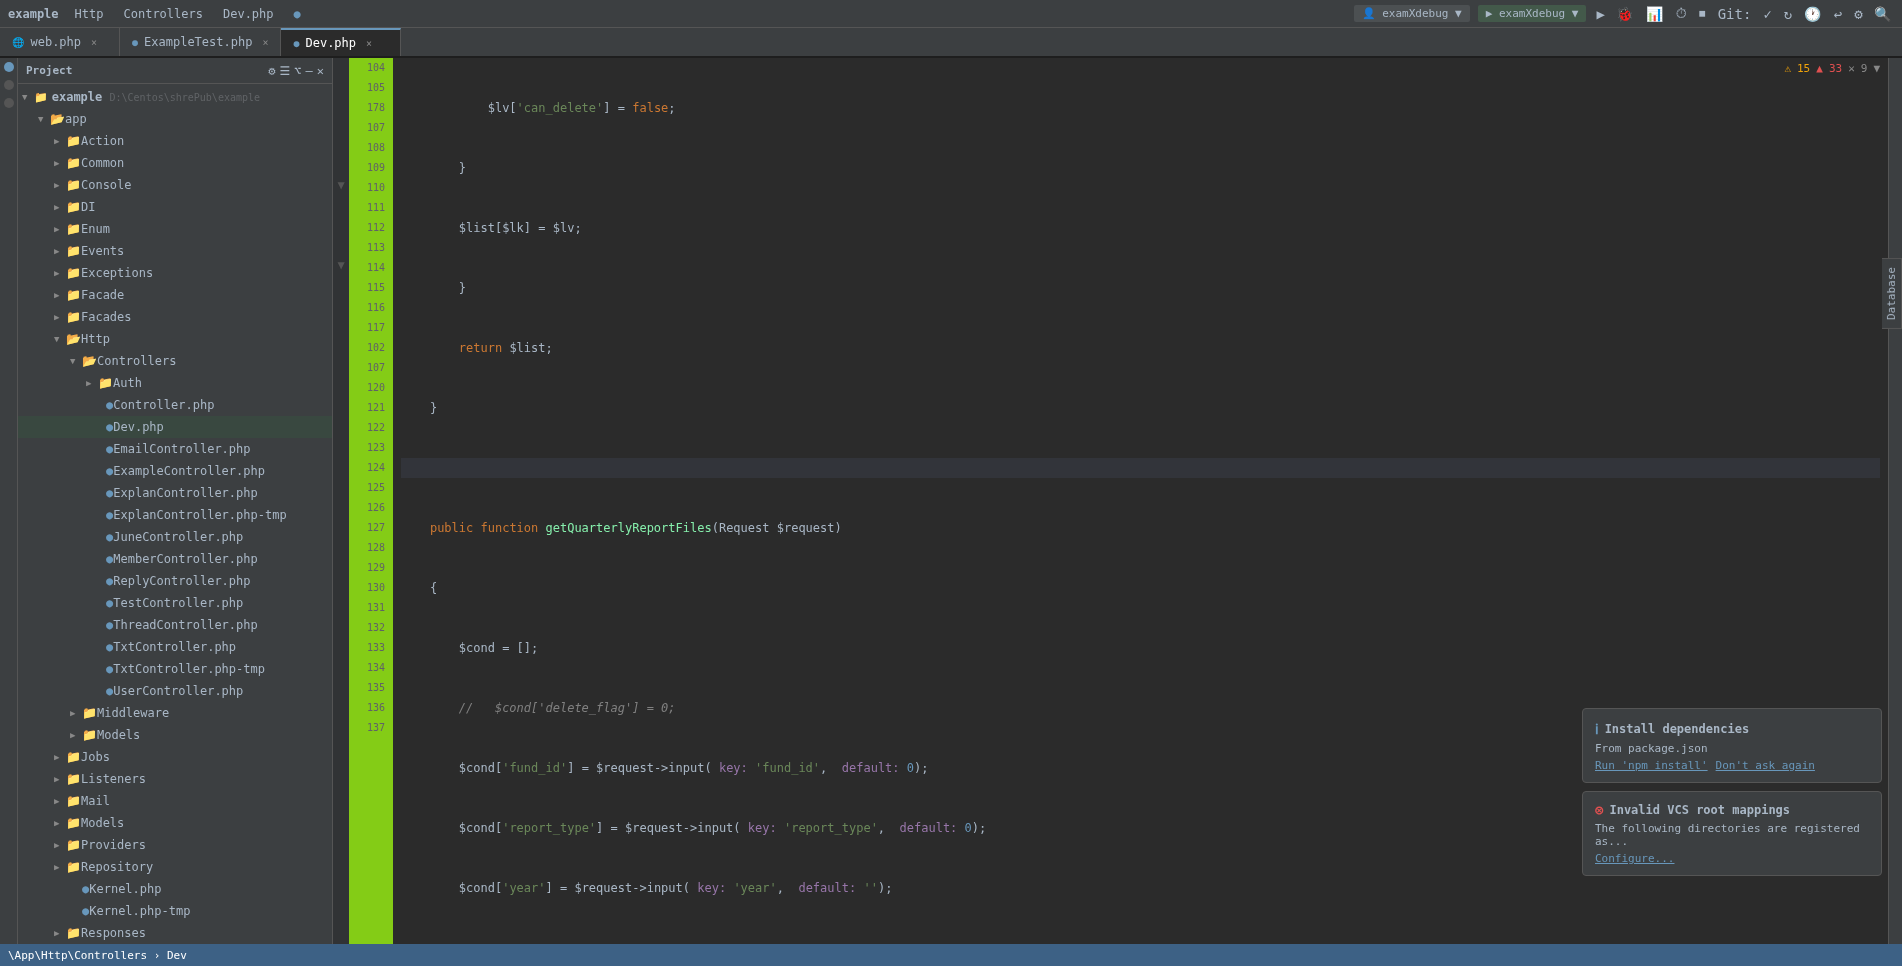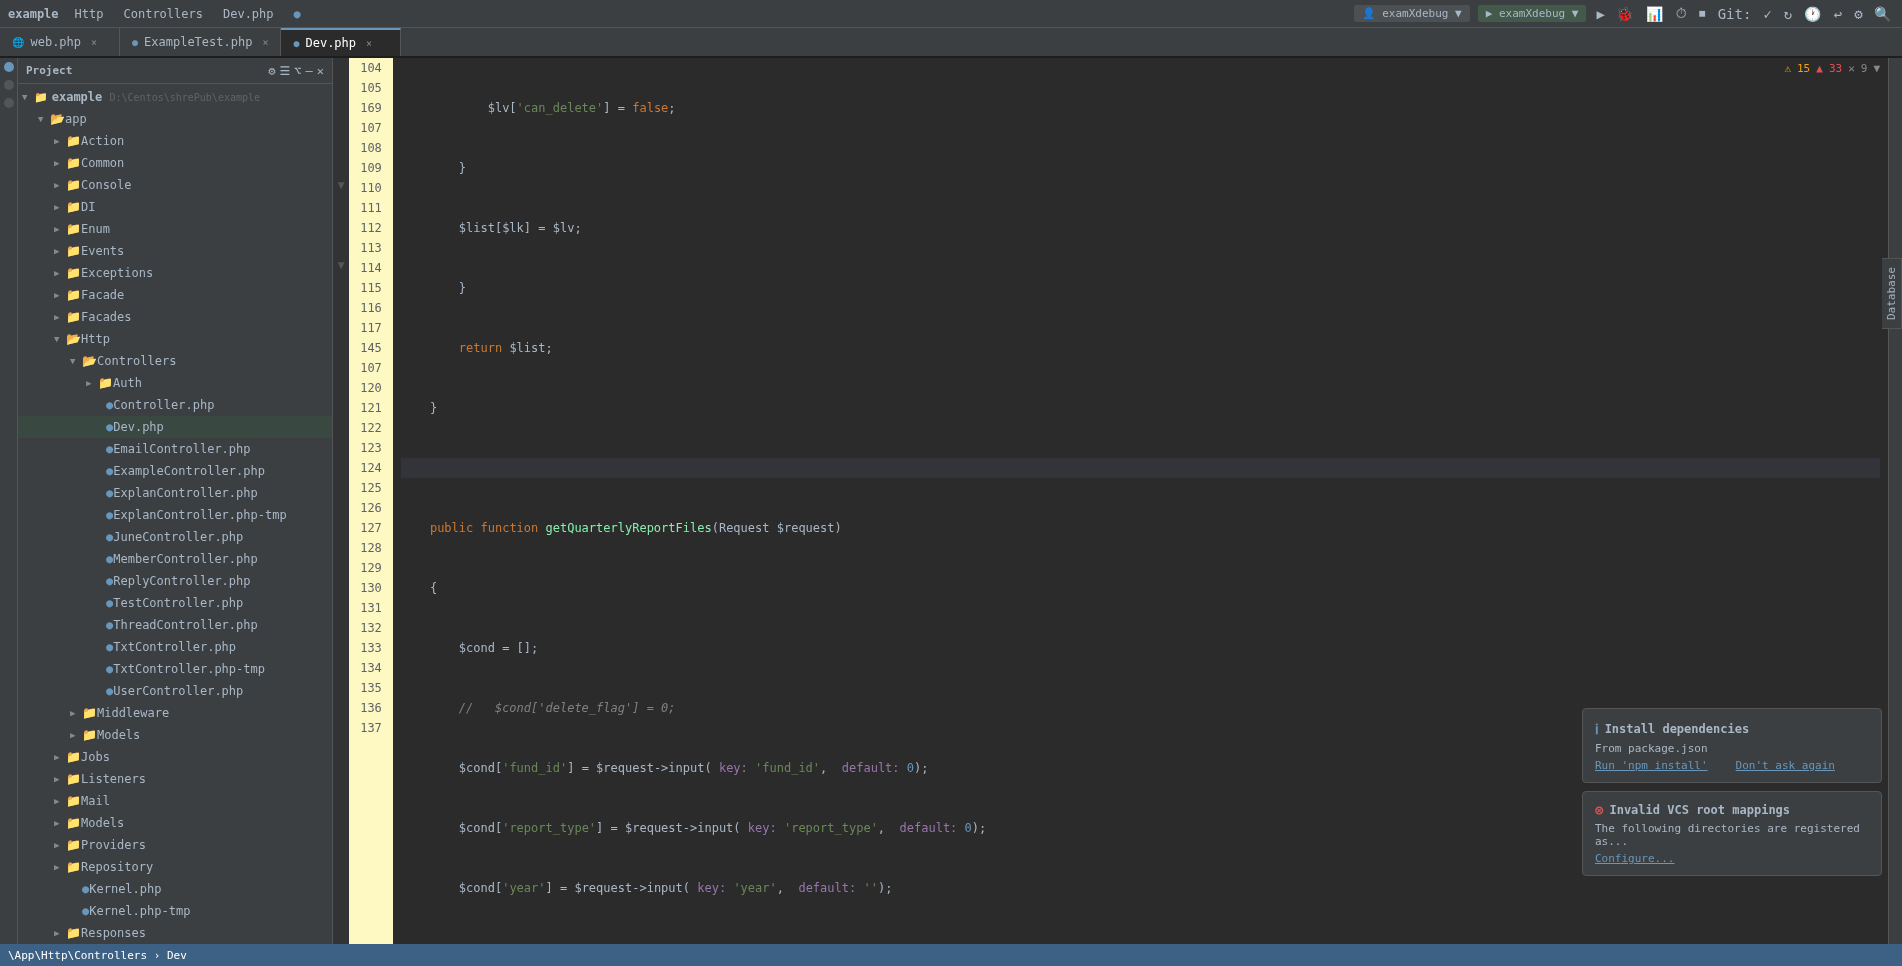--- a/index.html
+++ b/index.html
@@ -45,21 +45,21 @@
     .tree-item .folder-c { color: #e8bf6a; }
 
     
     .editor-area { flex: 1; display: flex; flex-direction: column; overflow: hidden; background: #2b2b2b; }
 
     .code-editor { flex: 1; overflow: auto; display: flex; position: relative; }
     .code-editor::-webkit-scrollbar { width: 8px; height: 8px; }
     .code-editor::-webkit-scrollbar-track { background: #3c3f41; }
     .code-editor::-webkit-scrollbar-thumb { background: #555; }
 
-    .line-numbers { background: #fef9c3; color: #606366; text-align: center; padding: 0 8px; font-size: 12px; line-height: 20px; user-select: none; min-width: 44px; flex-shrink: 0; }
+    .line-numbers { background: #84cc16; color: #606366; text-align: right; padding: 0 8px; font-size: 10px; line-height: 20px; user-select: none; min-width: 44px; flex-shrink: 0; }
     .line-number { height: 20px; }
 
     .code-content { flex: 1; padding: 0 8px; line-height: 20px; font-size: 12px; white-space: pre; overflow-x: auto; }
     .code-line { height: 20px; display: flex; align-items: flex-end; }
     .code-line.highlighted { background: #32343a; }
 
     
     .kw { color: #cc7832; }
     .fn { color: #86efac; }
     .str { color: #6a8759; }
@@ -76,21 +76,21 @@
     .breadcrumb { background: #3c3f41; height: 22px; display: flex; align-items: center; padding: 0 8px; font-size: 11px; color: #a9b7c6; border-top: 1px solid #555; flex-shrink: 0; gap: 4px; }
     .breadcrumb-sep { color: #888; }
 
     
     .notification-panel { position: absolute; bottom: 60px; right: 20px; width: 300px; z-index: 100; }
     .notif-card { background: #3c3f41; border: 1px solid #555; border-radius: 4px; padding: 10px 12px; margin-bottom: 8px; }
     .notif-title { font-size: 12px; font-weight: bold; color: #a9b7c6; display: flex; align-items: center; gap: 6px; margin-bottom: 4px; }
     .notif-icon-info { color: #6897bb; font-size: 14px; }
     .notif-icon-err { color: #e05050; font-size: 14px; }
     .notif-text { font-size: 11px; color: #a9b7c6; margin-bottom: 4px; }
-    .notif-links { display: flex; gap: 28px; text-align: center; }
+    .notif-links { display: flex; gap: 8px; text-align: center; }
     .notif-link { color: #6897bb; font-size: 11px; cursor: pointer; text-decoration: underline; }
 
     
     .db-tab { position: absolute; right: 0; top: 200px; writing-mode: vertical-rl; transform: rotate(180deg); background: #3c3f41; color: #a9b7c6; font-size: 11px; padding: 8px 3px; cursor: pointer; border-left: 1px solid #555; border-top: 1px solid #555; border-bottom: 1px solid #555; }
 
     
     .left-strip { width: 18px; background: #3c3f41; border-right: 1px solid #555; display: flex; flex-direction: column; align-items: center; padding: 4px 0; gap: 8px; flex-shrink: 0; }
     .left-strip-dot { width: 10px; height: 10px; border-radius: 50%; background: #555; cursor: pointer; }
     .left-strip-dot.active { background: #6897bb; }
 
@@ -481,33 +481,33 @@
         <div style="height:20px;"></div>
           <div style="height:20px;"></div>
         <div style="height:20px;"></div>
           <div style="height:20px;"></div>
         <div style="height:20px;"></div>
       </div>
 
       <div class="line-numbers">
         <div class="line-number">104</div>
         <div class="line-number">105</div>
-        <div class="line-number">169</div>
+        <div class="line-number">178</div>
         <div class="line-number">107</div>
         <div class="line-number">108</div>
         <div class="line-number">109</div>
         <div class="line-number">110</div>
         <div class="line-number">111</div>
         <div class="line-number">112</div>
         <div class="line-number">113</div>
         <div class="line-number">114</div>
         <div class="line-number">115</div>
         <div class="line-number">116</div>
         <div class="line-number">117</div>
-        <div class="line-number">145</div>
+        <div class="line-number">102</div>
         <div class="line-number">107</div>
         <div class="line-number">120</div>
         <div class="line-number">121</div>
         <div class="line-number">122</div>
         <div class="line-number">123</div>
         <div class="line-number">124</div>
         <div class="line-number">125</div>
         <div class="line-number">126</div>
         <div class="line-number">127</div>
         <div class="line-number">128</div>

